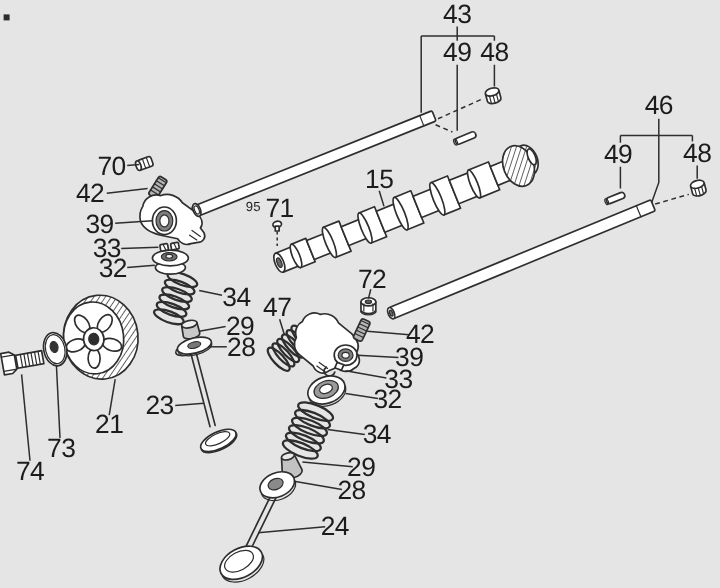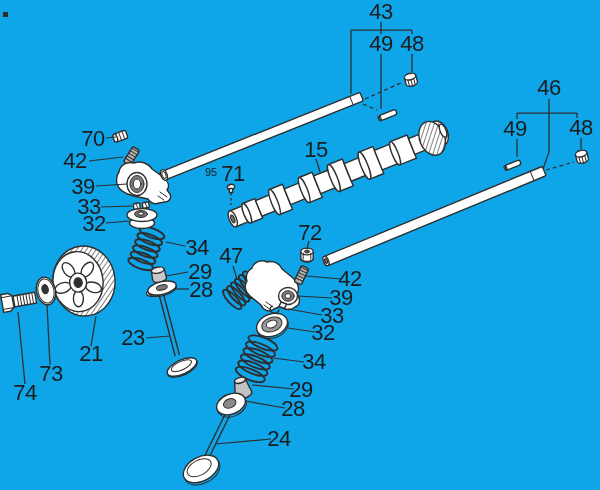--- a/index.html
+++ b/index.html
@@ -1,16 +1,16 @@
 <!DOCTYPE html>
 <html><head>
 <meta charset="utf-8">
 <style>
   html,body{margin:0;padding:0;background:#fff}
-  .stage{position:relative;width:600px;height:490px;background:#0ea5e9;overflow:hidden}
+  .stage{position:relative;width:600px;height:490px;background:#e5e5e5;overflow:hidden}
   svg{display:block}
   .s{stroke:#2e2e2e;stroke-width:1.4;fill:none;stroke-linecap:round;stroke-linejoin:round}
   .sf{stroke:#2e2e2e;stroke-width:1.4;fill:#ffffff;stroke-linejoin:round}
   .thin{stroke-width:1}
   .ld{stroke:#2e2e2e;stroke-width:1.25;fill:none}
   .dsh{stroke:#2e2e2e;stroke-width:1.25;fill:none;stroke-dasharray:4 3}
   .coil{stroke:#2e2e2e;stroke-width:1.9;fill:none}
   .lbl{font-family:"Liberation Sans","DejaVu Sans",sans-serif;font-size:22px;fill:#1c1c1c;
        text-anchor:middle;letter-spacing:-0.5px}
   .sm{font-size:11px;letter-spacing:0}

